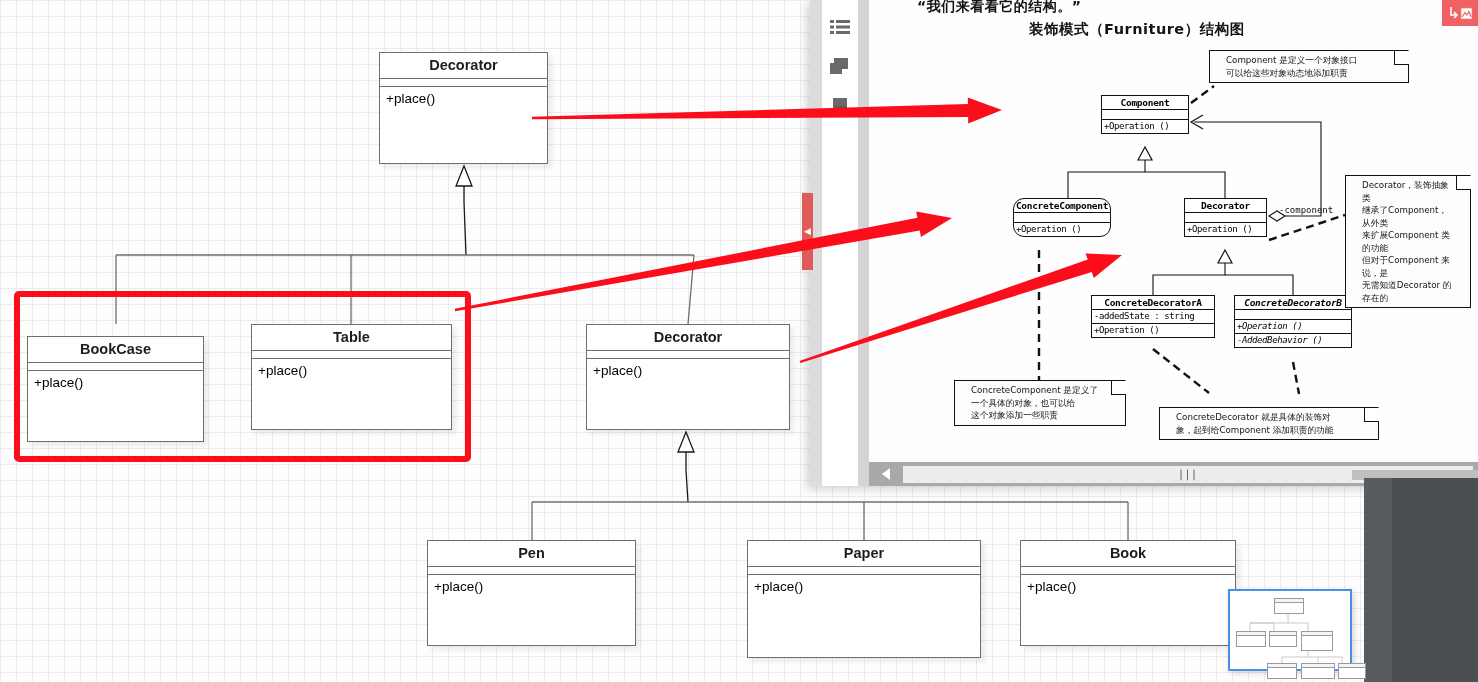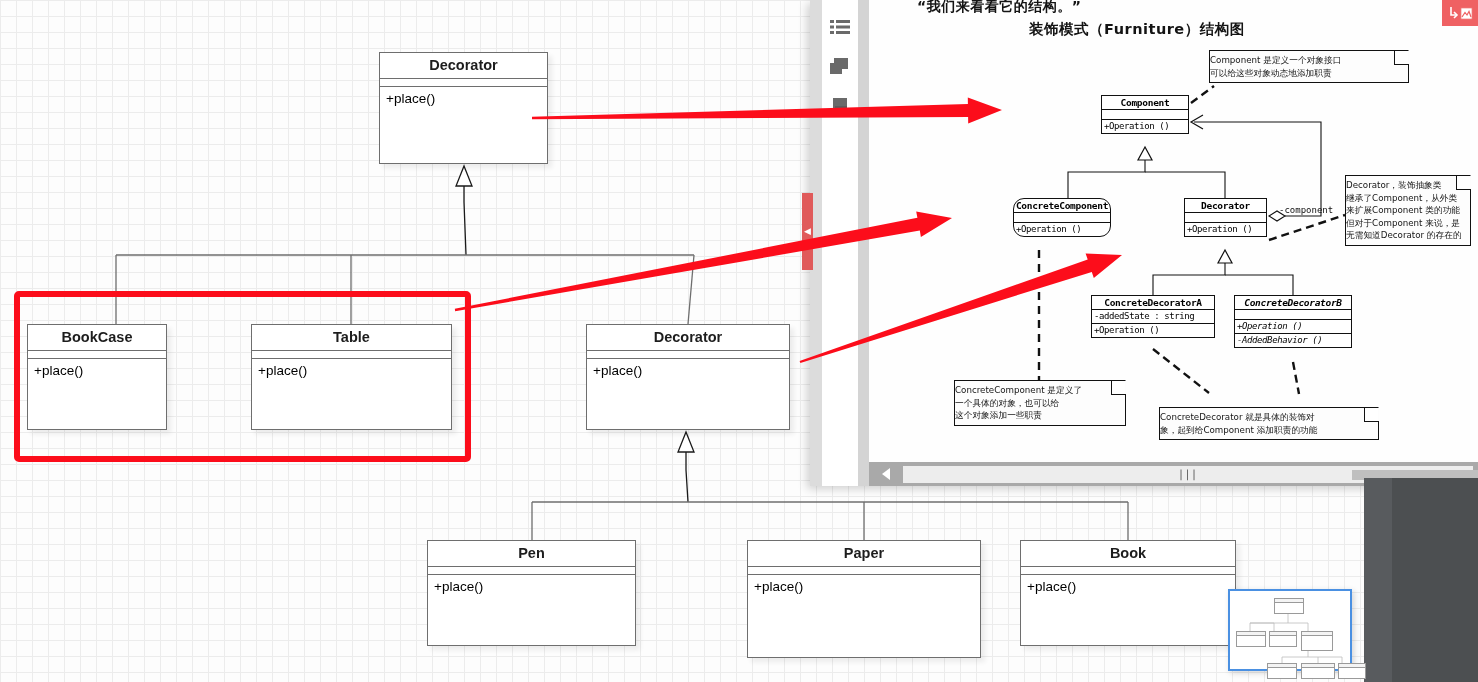--- a/index.html
+++ b/index.html
@@ -165,21 +165,21 @@
 
   
   .sk-note {
     position: absolute;
     background: #fdfdfd;
     border: 1.2px solid #111;
     font-family: "DejaVu Sans", "Liberation Sans", sans-serif;
     font-size: 8.7px;
     line-height: 12.5px;
     color: #111;
-    padding: 3px 0;
+    padding: 3px 16px;
     letter-spacing: 0px;
   }
   .sk-note::after {
     content: "";
     position: absolute;
     top: -1px; right: -1px;
     width: 14px; height: 14px;
     background: #fdfdfd;
     border-left: 1.2px solid #111;
     border-bottom: 1.2px solid #111;
@@ -332,21 +332,21 @@
       <path d="M864,502 L864,540" stroke="#6e6e6e" stroke-width="1.3" fill="none"></path>
       <path d="M1128,502 L1128,540" stroke="#6e6e6e" stroke-width="1.3" fill="none"></path>
     </svg>
 
     <div id="class-layer">
         <div class="uml-box" style="left: 379px; top: 52px; width: 169px; height: 112px;">
           <div class="uml-title">Decorator</div>
           <div class="uml-attrs"></div>
           <div class="uml-ops">+place()</div>
         </div>
-        <div class="uml-box" style="left: 27px; top: 324px; width: 140px; height: 106px;">
+        <div class="uml-box" style="left: 27px; top: 336px; width: 177px; height: 106px;">
           <div class="uml-title">BookCase</div>
           <div class="uml-attrs"></div>
           <div class="uml-ops">+place()</div>
         </div>
         <div class="uml-box" style="left: 251px; top: 324px; width: 201px; height: 106px;">
           <div class="uml-title">Table</div>
           <div class="uml-attrs"></div>
           <div class="uml-ops">+place()</div>
         </div>
         <div class="uml-box" style="left: 586px; top: 324px; width: 204px; height: 106px;">

